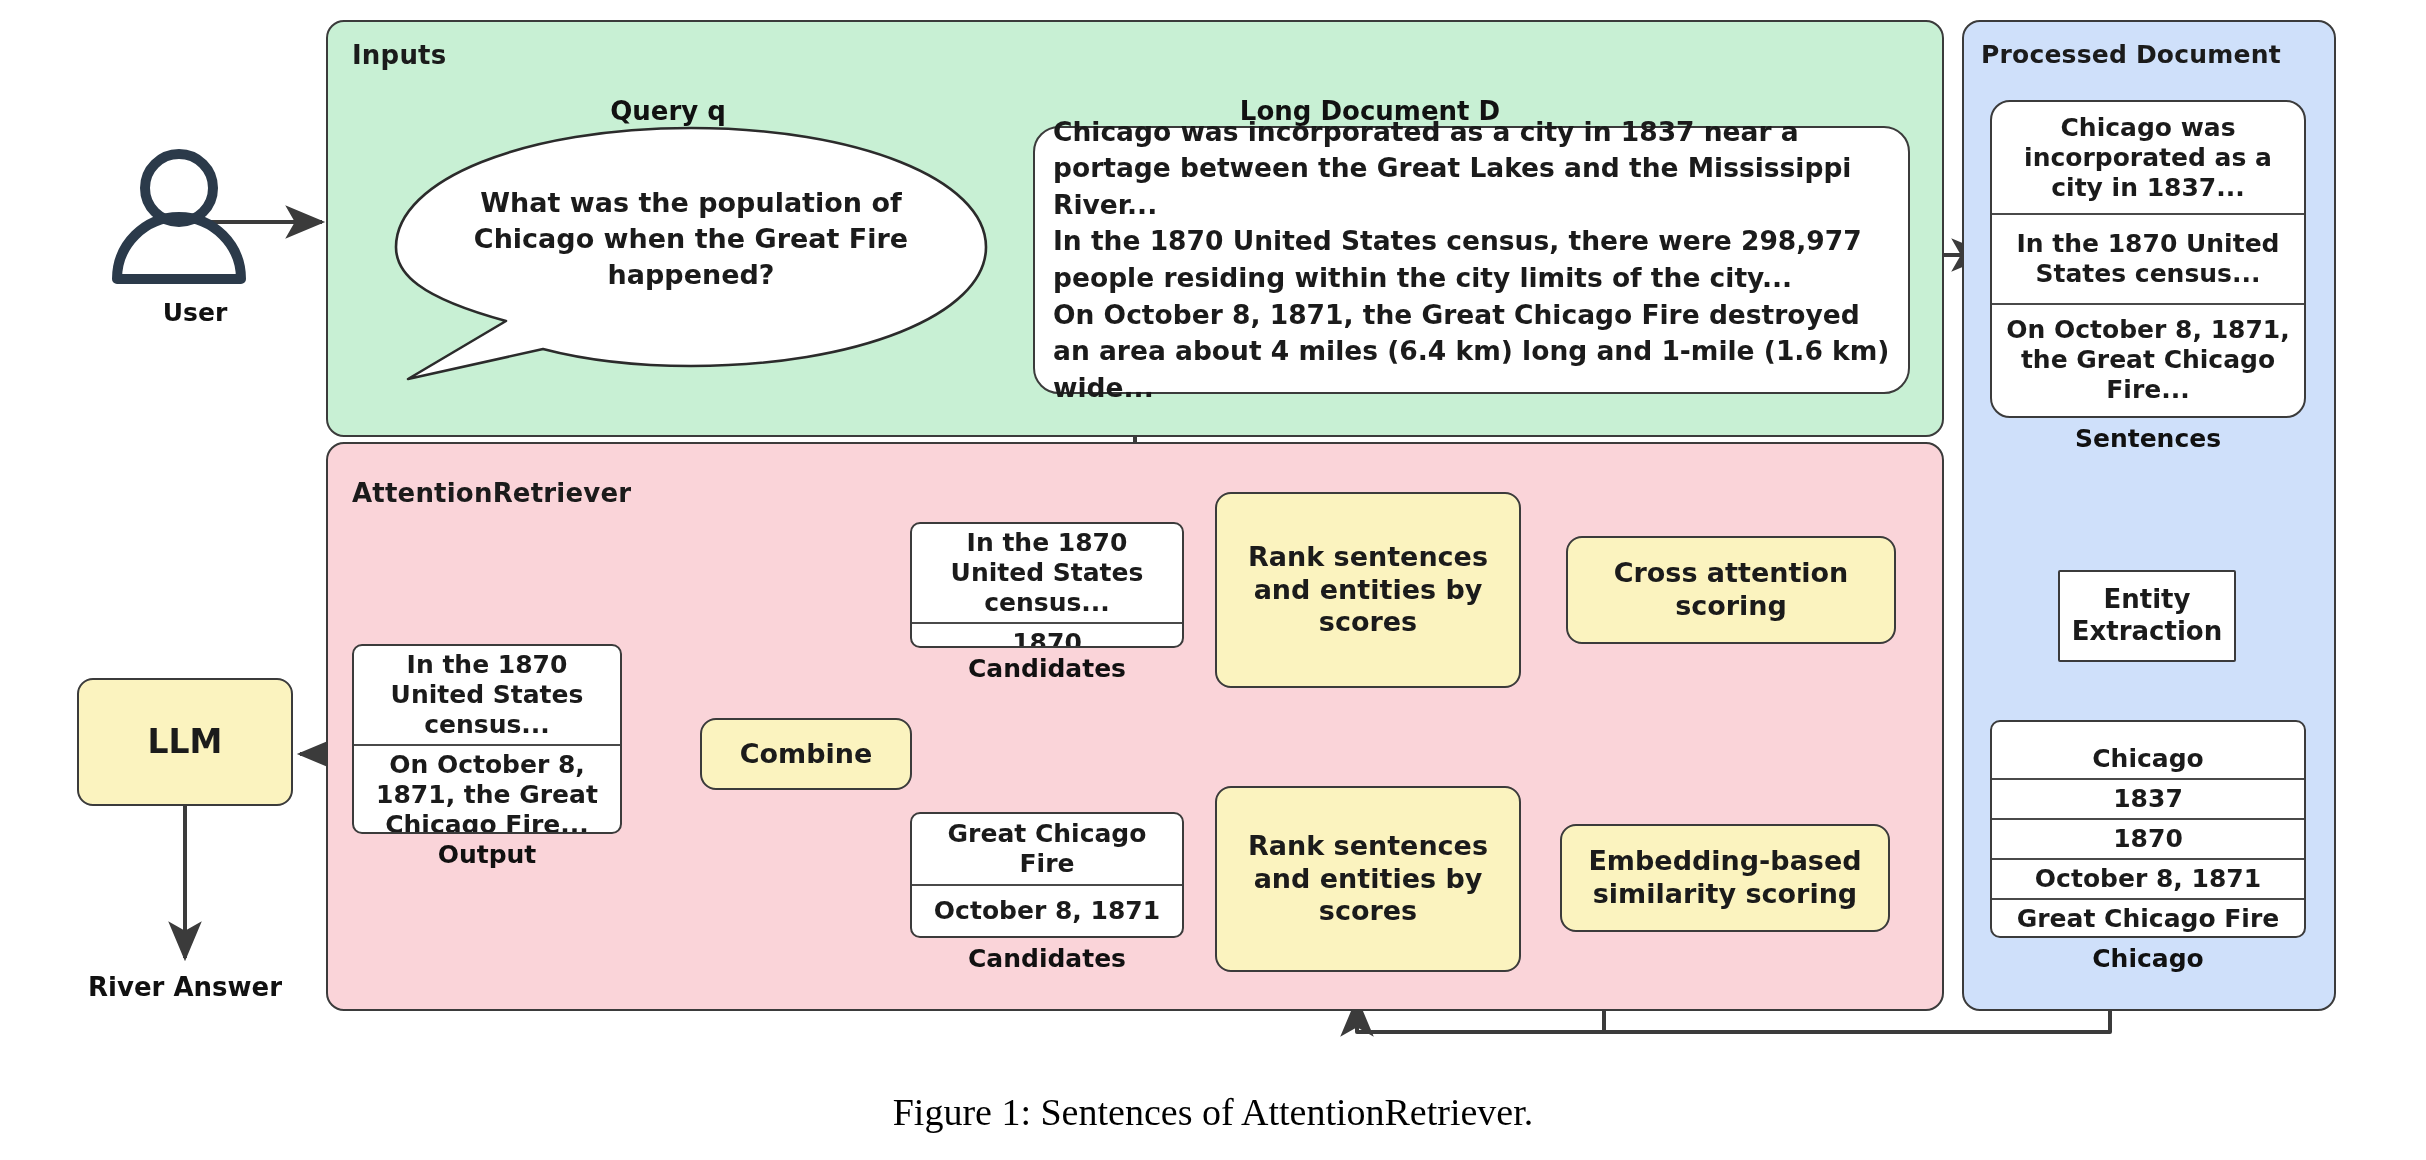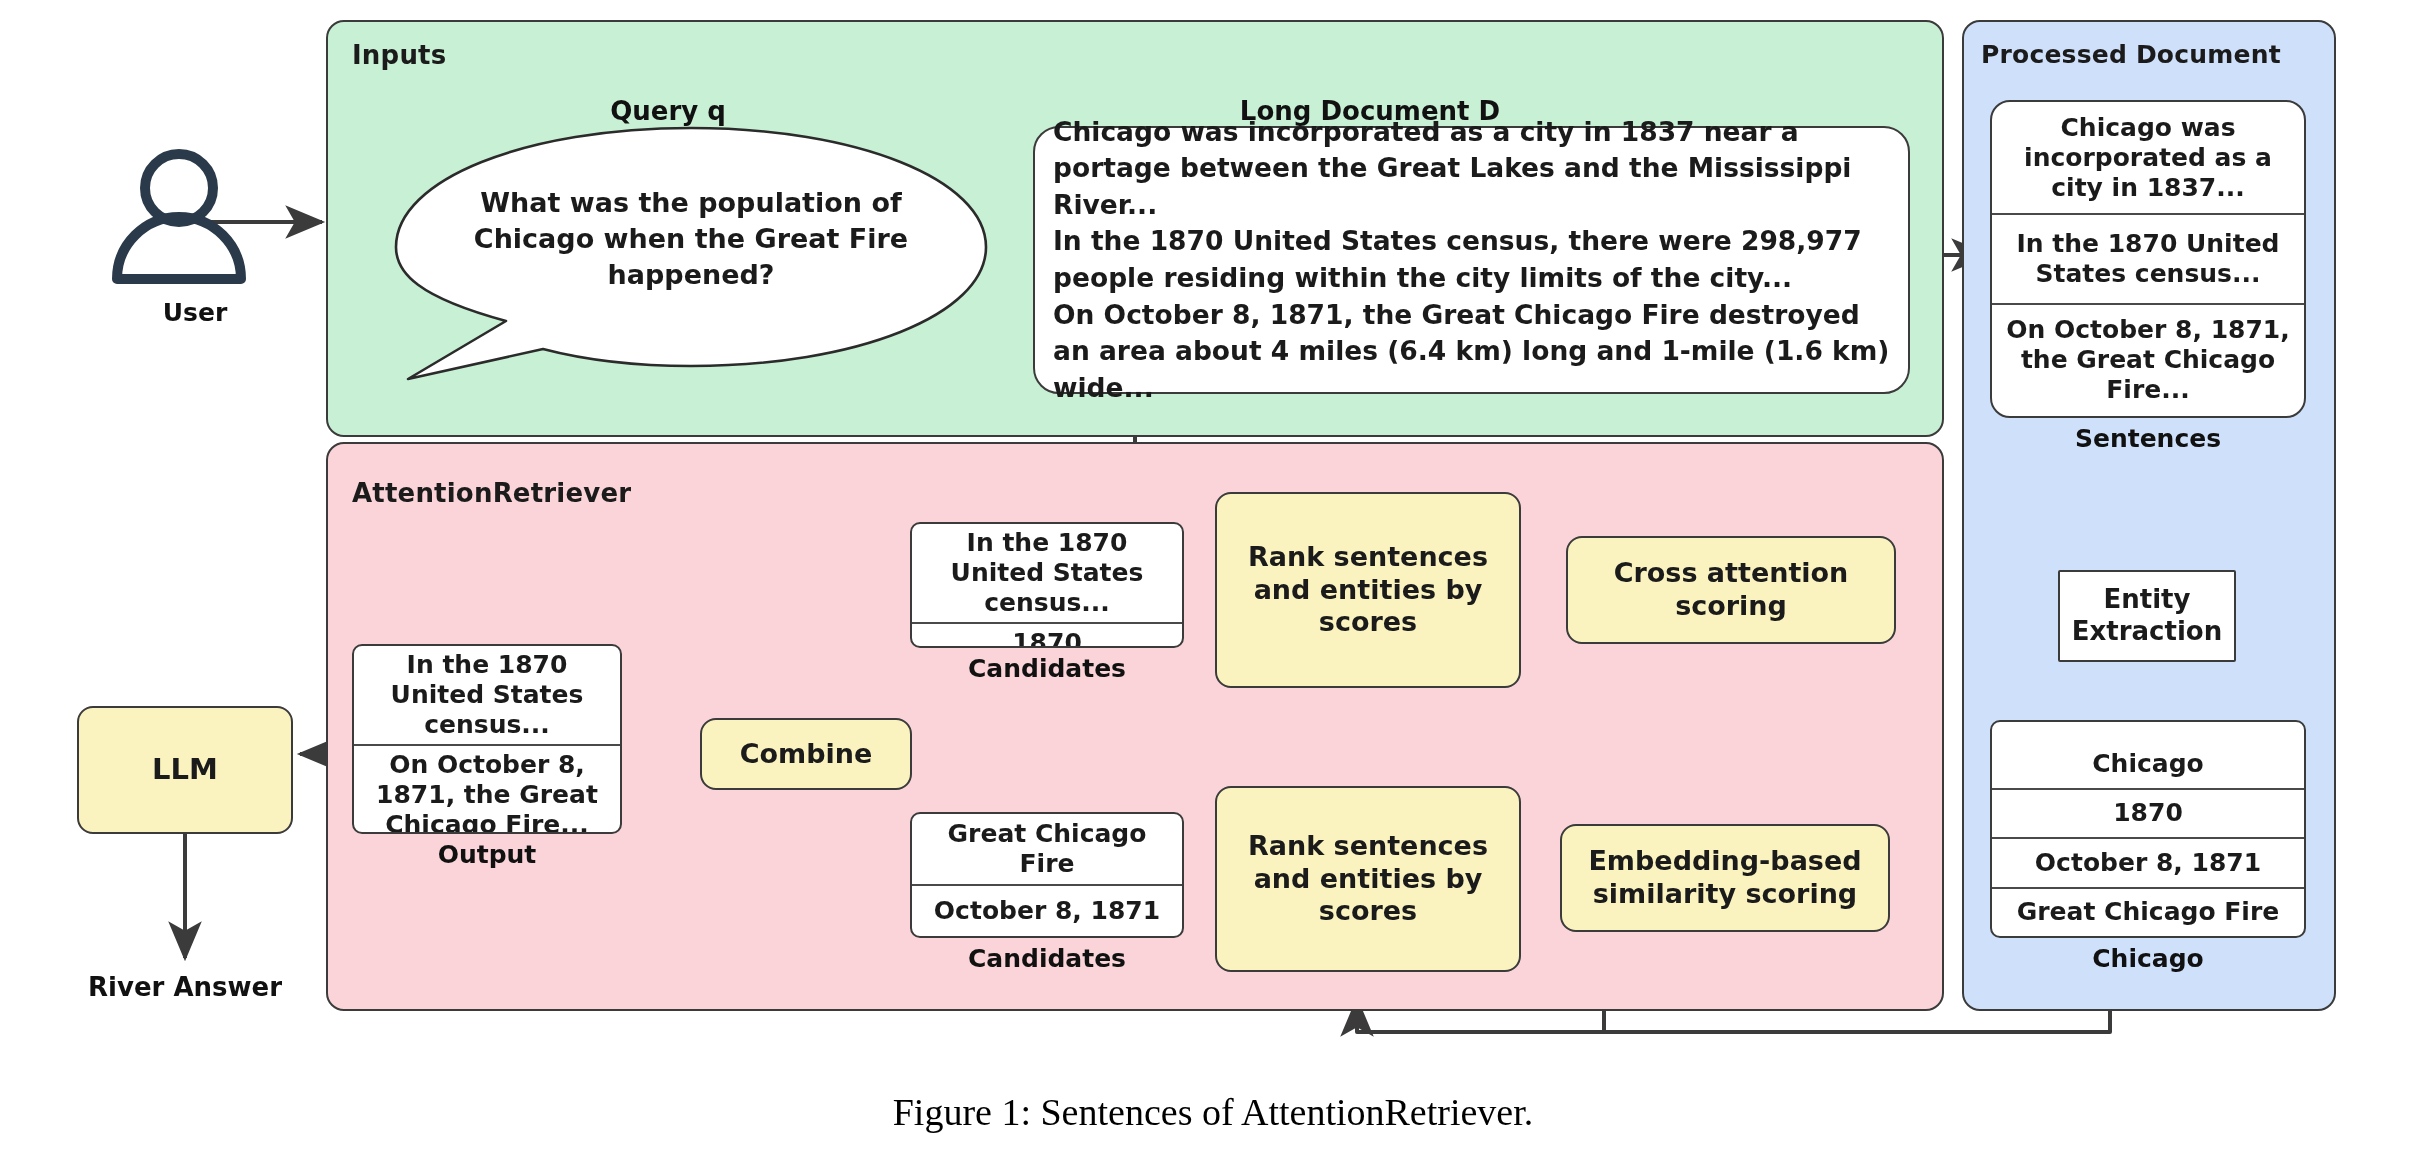--- a/index.html
+++ b/index.html
@@ -126,20 +126,21 @@
     <div class="row" style="font-size:25px;flex:1.12;">Chicago was incorporated as a city in 1837...</div>
     <div class="row" style="font-size:25px;flex:0.86;">In the 1870 United States census...</div>
     <div class="row" style="font-size:25px;flex:1.12;">On October 8, 1871, the Great Chicago Fire...</div>
   </div>
   <div class="lbl" style="left:1990px;top:424px;width:316px;font-size:25px;">Sentences</div>
 
   <div class="node white" style="left:2058px;top:570px;width:178px;height:92px;font-size:26px;border-radius:2px;">Entity Extraction</div>
 
   <div class="stack" style="left:1990px;top:720px;width:316px;height:218px;">
     <div class="row" style="font-size:25px;margin-top:18px;">Chicago</div>
+    <div class="row" style="font-size:25px;">1837</div>
     <div class="row" style="font-size:25px;">1870</div>
     <div class="row" style="font-size:25px;">October 8, 1871</div>
     <div class="row" style="font-size:25px;">Great Chicago Fire</div>
   </div>
   <div class="lbl" style="left:1990px;top:944px;width:316px;font-size:25px;">Chicago</div>
 
   <div class="panel panel-pink" style="left:326px;top:442px;width:1618px;height:569px;"></div>
   <div class="panel-title" style="left:352px;top:478px;">AttentionRetriever</div>
 
   <div class="node yellow" style="left:1566px;top:536px;width:330px;height:108px;font-size:27px;padding:0 16px;">Cross attention scoring</div>
@@ -161,18 +162,18 @@
   <div class="lbl" style="left:910px;top:944px;width:274px;font-size:25px;">Candidates</div>
 
   <div class="node yellow" style="left:700px;top:718px;width:212px;height:72px;font-size:27px;">Combine</div>
 
   <div class="stack" style="left:352px;top:644px;width:270px;height:190px;">
     <div class="row" style="font-size:25px;flex:0.82;">In the 1870 United States census...</div>
     <div class="row" style="font-size:25px;flex:1.18;">On October 8, 1871, the Great Chicago Fire...</div>
   </div>
   <div class="lbl" style="left:352px;top:840px;width:270px;font-size:25px;">Output</div>
 
-  <div class="node yellow" style="left:77px;top:678px;width:216px;height:128px;font-size:29px;margin-top:28px;">LLM</div>
+  <div class="node yellow" style="left:77px;top:678px;width:216px;height:128px;font-size:33px;">LLM</div>
   <div class="lbl" style="left:60px;top:972px;width:250px;font-size:26px;">River Answer</div>
 
   <div class="caption" style="left:0;top:1090px;">Figure 1: Sentences of AttentionRetriever.</div>
 
 </div>
 
 </body></html>

